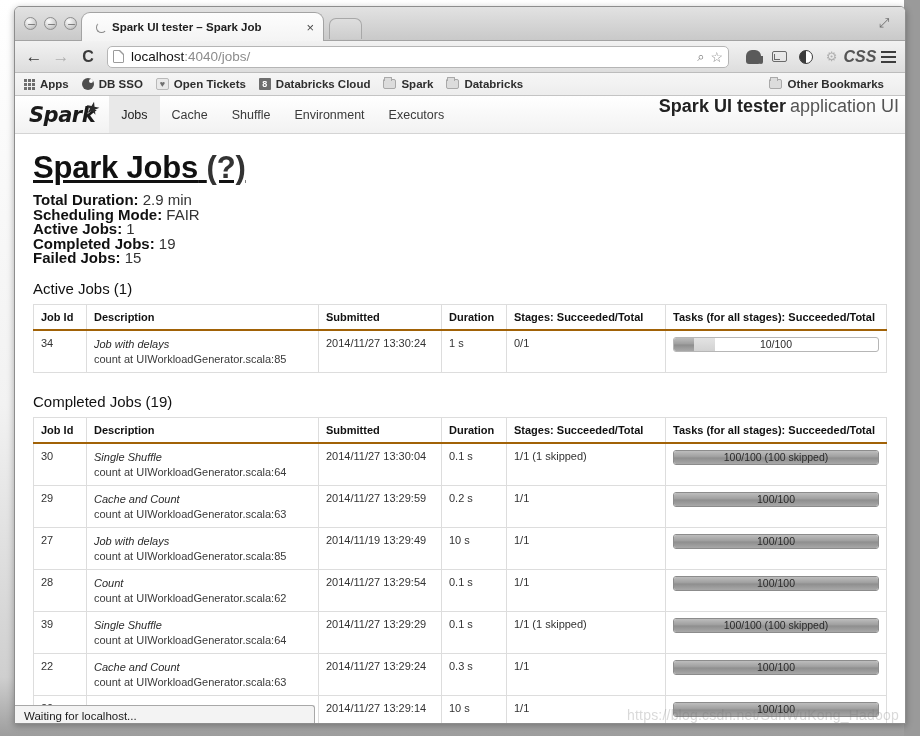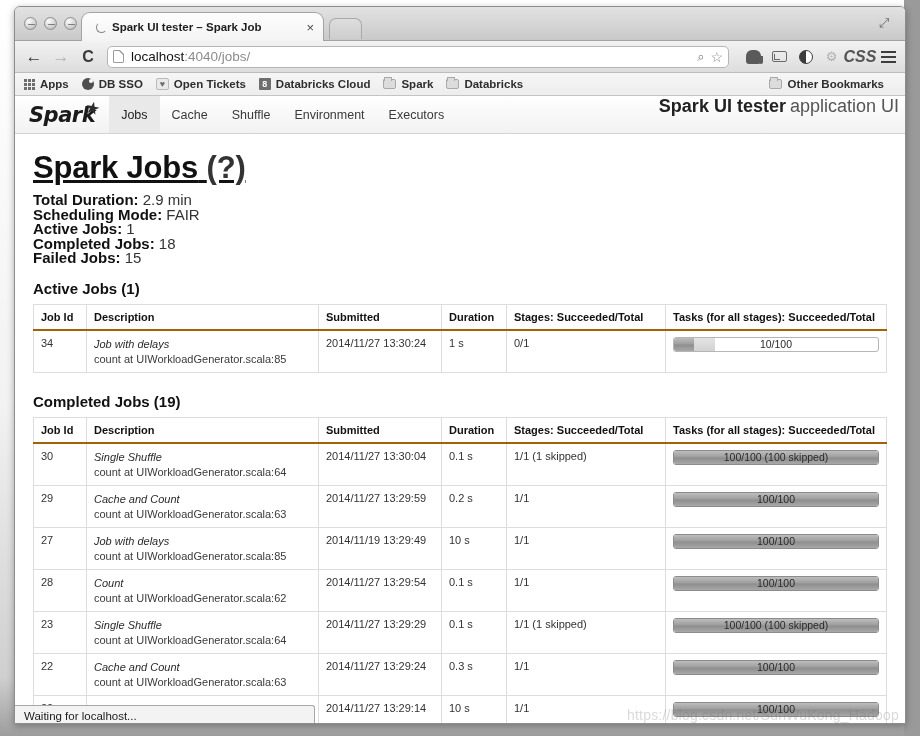--- a/index.html
+++ b/index.html
@@ -374,21 +374,21 @@
   ul.summary { list-style: none; margin-bottom: 14px; }
   ul.summary li {
     font-size: 15px;
     color: #333;
     line-height: 14.5px;
   }
   ul.summary li b { color: #111; }
 
   h4.section {
     font-size: 15px;
-    font-weight: bold;
+    font-weight: normal;
     color: #111;
     margin: 0 0 7px 0;
   }
 
   table.jobs {
     width: 100%;
     border-collapse: collapse;
     border: 1px solid #dddddd;
     margin-bottom: 20px;
     table-layout: fixed;
@@ -623,21 +623,21 @@
 
         <h1 class="page-title">
           <span>Spark Jobs</span>
           <span class="q">(?)</span>
         </h1>
 
         <ul class="summary" id="summary-list">
             <li><b>Total Duration:</b><span> 2.9 min</span></li>
             <li><b>Scheduling Mode:</b><span> FAIR</span></li>
             <li><b>Active Jobs:</b><span> 1</span></li>
-            <li><b>Completed Jobs:</b><span> 18</span></li>
+            <li><b>Completed Jobs:</b><span> 19</span></li>
             <li><b>Failed Jobs:</b><span> 15</span></li>
           </ul>
 
         <h4 class="section">Active Jobs (1)</h4>
         <table class="jobs">
           <colgroup>
             <col class="c-id">
               <col class="c-desc">
               <col class="c-sub">
               <col class="c-dur">
@@ -758,21 +758,21 @@
                 <td>1/1</td>
                 <td>
                   <div class="pbar complete">
                     <div class="fill-done" style="width: 100%;"></div>
                     <div class="fill-run" style="left: 100%; width: 0%;"></div>
                     <div class="pbar-label">100/100</div>
                   </div>
                 </td>
               </tr>
               <tr>
-                <td>23</td>
+                <td>39</td>
                 <td>
                   <span class="desc-name">Single Shuffle</span>
                   <span class="desc-site">count at UIWorkloadGenerator.scala:64</span>
                 </td>
                 <td>2014/11/27 13:29:29</td>
                 <td>0.1 s</td>
                 <td>1/1 (1 skipped)</td>
                 <td>
                   <div class="pbar complete">
                     <div class="fill-done" style="width: 100%;"></div>

